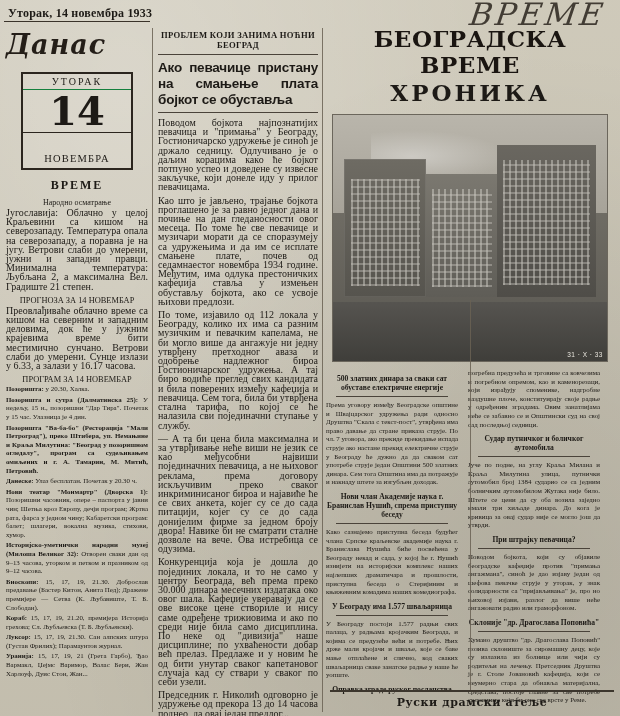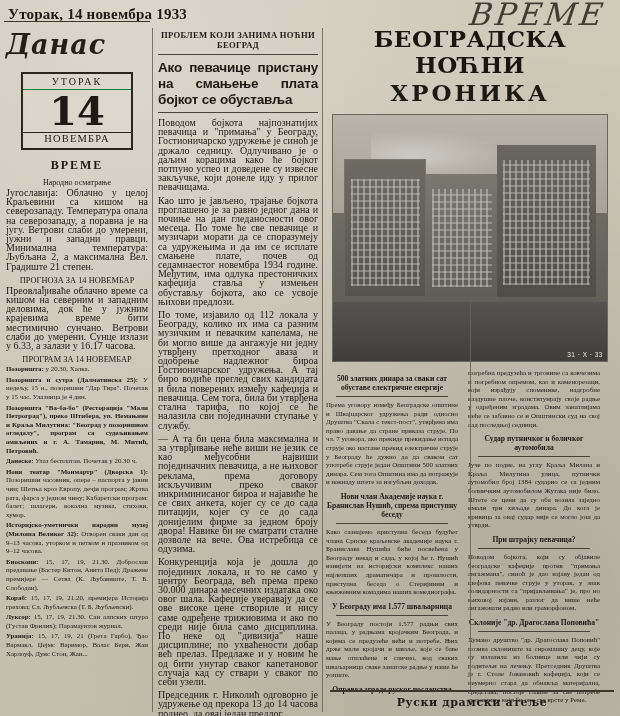--- a/index.html
+++ b/index.html
@@ -31,21 +31,21 @@
   .layer { position: relative; z-index: 1; }
 
   
   .masthead {
     position: absolute;
     top: 2px; left: 0; width: 620px; height: 26px;
   }
   .dateline {
     position: absolute;
     left: 8px; top: 4px;
-    font-size: 15px;
+    font-size: 12px;
     font-family: "Liberation Serif", serif;
     font-weight: bold;
     letter-spacing: 0.2px;
   }
   .dateline-underline {
     position: absolute;
     left: 4px; top: 19px;
     width: 146px; height: 1px;
     background: #3a332a;
   }
@@ -108,21 +108,21 @@
   .cal-day {
     font-family: "DejaVu Serif", serif;
     font-size: 40px;
     font-weight: bold;
     line-height: 42px;
   }
   .cal-month {
     font-size: 10.5px;
     letter-spacing: 1.2px;
     border-top: 1px solid #2b251e;
-    padding-top: 0;
+    padding-top: 20px;
   }
   .c1-head {
     text-align: center;
     font-weight: bold;
     font-size: 12px;
     letter-spacing: 2px;
     margin: 8px 0 2px 0;
     font-family: "Liberation Serif", serif;
   }
   .c1-sub {
@@ -369,21 +369,21 @@
       <div class="rule-thin"></div>
       <p class="body-txt">Поводом бојкота најпознатијих певачица и "примања" у Београду, Гостионичарско удружење је синоћ је држало седницу. Одлучивано је о даљим корацима како ће бојкот потпуно успео и доведене су извесне закључке, који донеле иду у прилог певачицама.</p>
       <p class="body-txt">Као што је јављено, трајање бојкота проглашено је за равно једног дана и почиње на дан гледаносности овог месеца. По томе ће све певачице и музичари морати да се споразумеју са удружењима и да им се исплате смањене плате, почев од седамнаестог новембра 1934 године. Међутим, има одлука престоничких кафеџија ставља у измењен обустављу бојкота, ако се усвоје њихови предлози.</p>
       <p class="body-txt">По томе, изјавило од 112 локала у Београду, колико их има са разним музичким и певачким капелама, не би могло више да ангажује ни једну утврђену претходног аваза и одобрење надлежног бироа Гостионичарског удружења. А тај биро водиће преглед свих кандидата и била поверених између кафеџија и певачица. Сем тога, била би утврђена стална тарифа, по којој се ће налазила сви појединачни ступање у службу.</p>
       <p class="body-txt">— А та би цена била максимална и за утврђивање неће виши не језик се као међусобни највиши појединачних певачица, а не њиховог реклама, према договору искључивим преко сваког инкриминисаног бироа и најавиће ће се свих анкета, којег су се до сада питацији, којег су се до сада донијелим фирме за једном броју двора! Навике би не сматрати сталне дозволе на вече. Ова истребица се одузима.</p>
       <p class="body-txt">Конкуренција која је дошла до појединих локала, и то не само у центру Београда, већ према преко 30.000 динара месечних издатака око овог шала. Кафеџије уверавају да се ове високе цене створиле и нису саме одређене трижиовима и ако по среди није била само дисциплина. По неке од "дивизија" наше дисциплине; по ухваћености добар већ прелаз. Предлаже и у новим ће од бити унутар сваког капетановог случаја кад су ствари у сваког по себи узели.</p>
       <p class="body-txt">Председник г. Николић одговорно је удружење од прекора 13 до 14 часова поднео, да овај један предлог...</p>
     </div>
 
     <div class="rightblock">
-      <div class="bigtitle">БЕОГРАДСКА НОЋНИ</div>
+      <div class="bigtitle">БЕОГРАДСКА ВРЕМЕ</div>
       <div class="bigtitle2">ХРОНИКА</div>
 
       <div class="photo">
         <div class="sky"></div>
         <div class="smoke"></div>
         <div class="bldgA">
           <div class="win" style="position:absolute; left:8%; top:14%; width:84%; height:78%;"></div>
         </div>
         <div class="bldgB">
           <div class="win" style="position:absolute; left:8%; top:12%; width:84%; height:80%;"></div>

